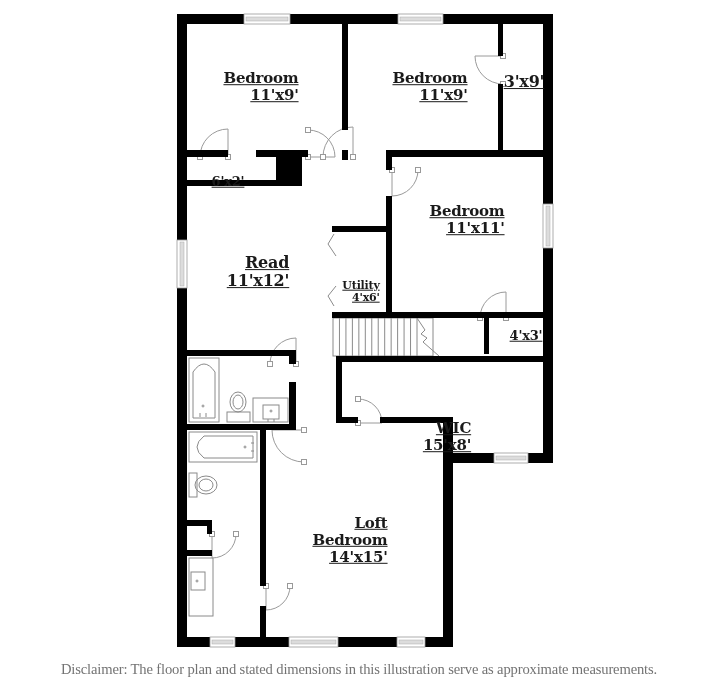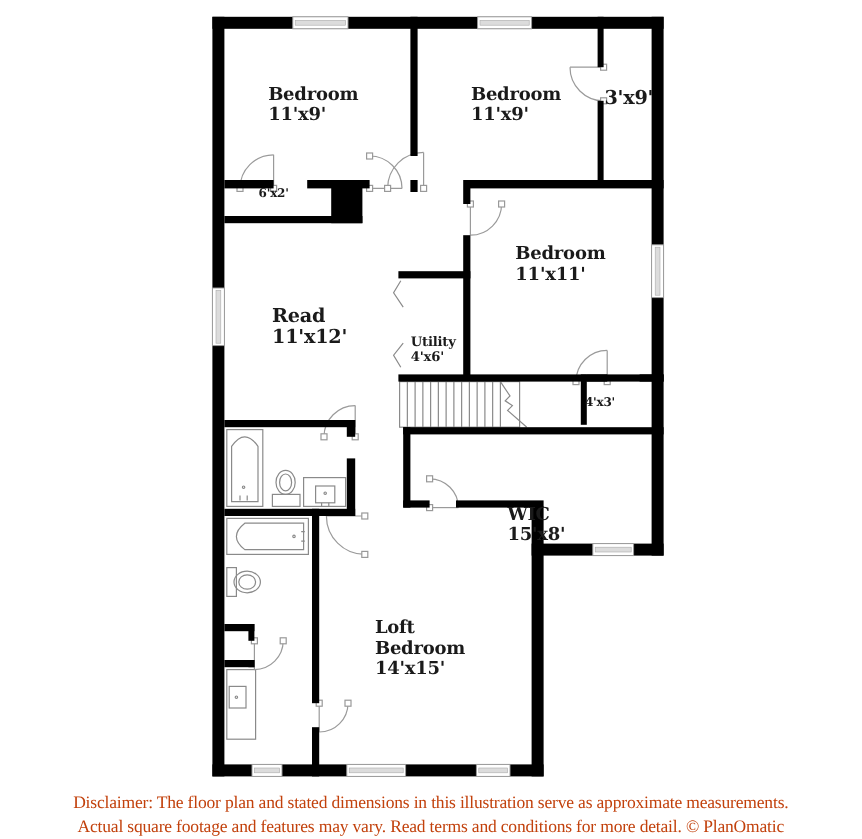--- a/index.html
+++ b/index.html
@@ -1,29 +1,29 @@
 <!DOCTYPE html>
 <html><head>
 <meta charset="utf-8">
 <style>
   html, body { margin: 0; padding: 0; background: #ffffff; }
   body { width: 718px; height: 699px; position: relative; overflow: hidden; }
   #plan { position: absolute; left: 0; top: 0; width: 718px; height: 660px; }
   .room-label {
     position: absolute; transform: translate(-50%, -50%);
     font-family: "DejaVu Serif", "Liberation Serif", serif;
-    font-weight: bold; color: #1a1a1a; text-align: left; line-height: 1.12;
-    white-space: nowrap; letter-spacing: -0.2px;
+    font-weight: bold; color: #1a1a1a; text-align: right; line-height: 1.12;
+    white-space: nowrap; letter-spacing: -0.2px; text-decoration: underline;
   }
   .room-label .nm { display: block; }
   .room-label .dim { display: block; }
   .disclaimer {
     position: absolute; left: 0; width: 718px; top: 659px;
     font-family: "Liberation Serif", "DejaVu Serif", serif;
-    font-size: 14.6px; color: #c2410c; text-align: center; line-height: 20px;
+    font-size: 14.6px; color: #737373; text-align: center; line-height: 20px;
     letter-spacing: -0.15px;
   }
   .disclaimer div { white-space: nowrap; }
 </style>
 </head>
 <body>
 
 <svg id="plan" viewBox="0 0 718 660" xmlns="http://www.w3.org/2000/svg">
   <g id="g-fixtures" fill="none" stroke="#8a8a8a" stroke-width="1">
 
@@ -231,45 +231,44 @@
       <span class="nm">Bedroom</span>
       <span class="dim">11'x9'</span>
     </div>
     <div class="room-label" style="left: 430px; top: 87px; font-size: 15px;">
       <span class="nm">Bedroom</span>
       <span class="dim">11'x9'</span>
     </div>
     <div class="room-label" style="left: 524px; top: 82px; font-size: 16px;">
       <span class="dim">3'x9'</span>
     </div>
-    <div class="room-label" style="left: 228px; top: 162px; font-size: 10px;">
+    <div class="room-label" style="left: 228px; top: 182px; font-size: 13px;">
       <span class="dim">6'x2'</span>
     </div>
     <div class="room-label" style="left: 467px; top: 220px; font-size: 15px;">
       <span class="nm">Bedroom</span>
       <span class="dim">11'x11'</span>
     </div>
     <div class="room-label" style="left: 258px; top: 272px; font-size: 16px;">
       <span class="nm">Read</span>
       <span class="dim">11'x12'</span>
     </div>
     <div class="room-label" style="left: 361px; top: 268px; font-size: 11px; margin-top: 24px;">
       <span class="nm">Utility</span>
       <span class="dim">4'x6'</span>
     </div>
-    <div class="room-label" style="left: 500px; top: 336px; font-size: 10px;">
+    <div class="room-label" style="left: 526px; top: 336px; font-size: 13px;">
       <span class="dim">4'x3'</span>
     </div>
     <div class="room-label" style="left: 447px; top: 398px; font-size: 15px; margin-top: 39px;">
       <span class="nm">WIC</span>
       <span class="dim">15'x8'</span>
     </div>
     <div class="room-label" style="left: 350px; top: 540px; font-size: 15px;">
       <span class="nm">Loft</span>
       <span class="nm">Bedroom</span>
       <span class="dim">14'x15'</span>
     </div>
   </div>
 
 <div class="disclaimer">
   <div>Disclaimer: The floor plan and stated dimensions in this illustration serve as approximate measurements.</div>
-  <div>Actual square footage and features may vary. Read terms and conditions for more detail. © PlanOmatic</div>
 </div>
 
 </body></html>

